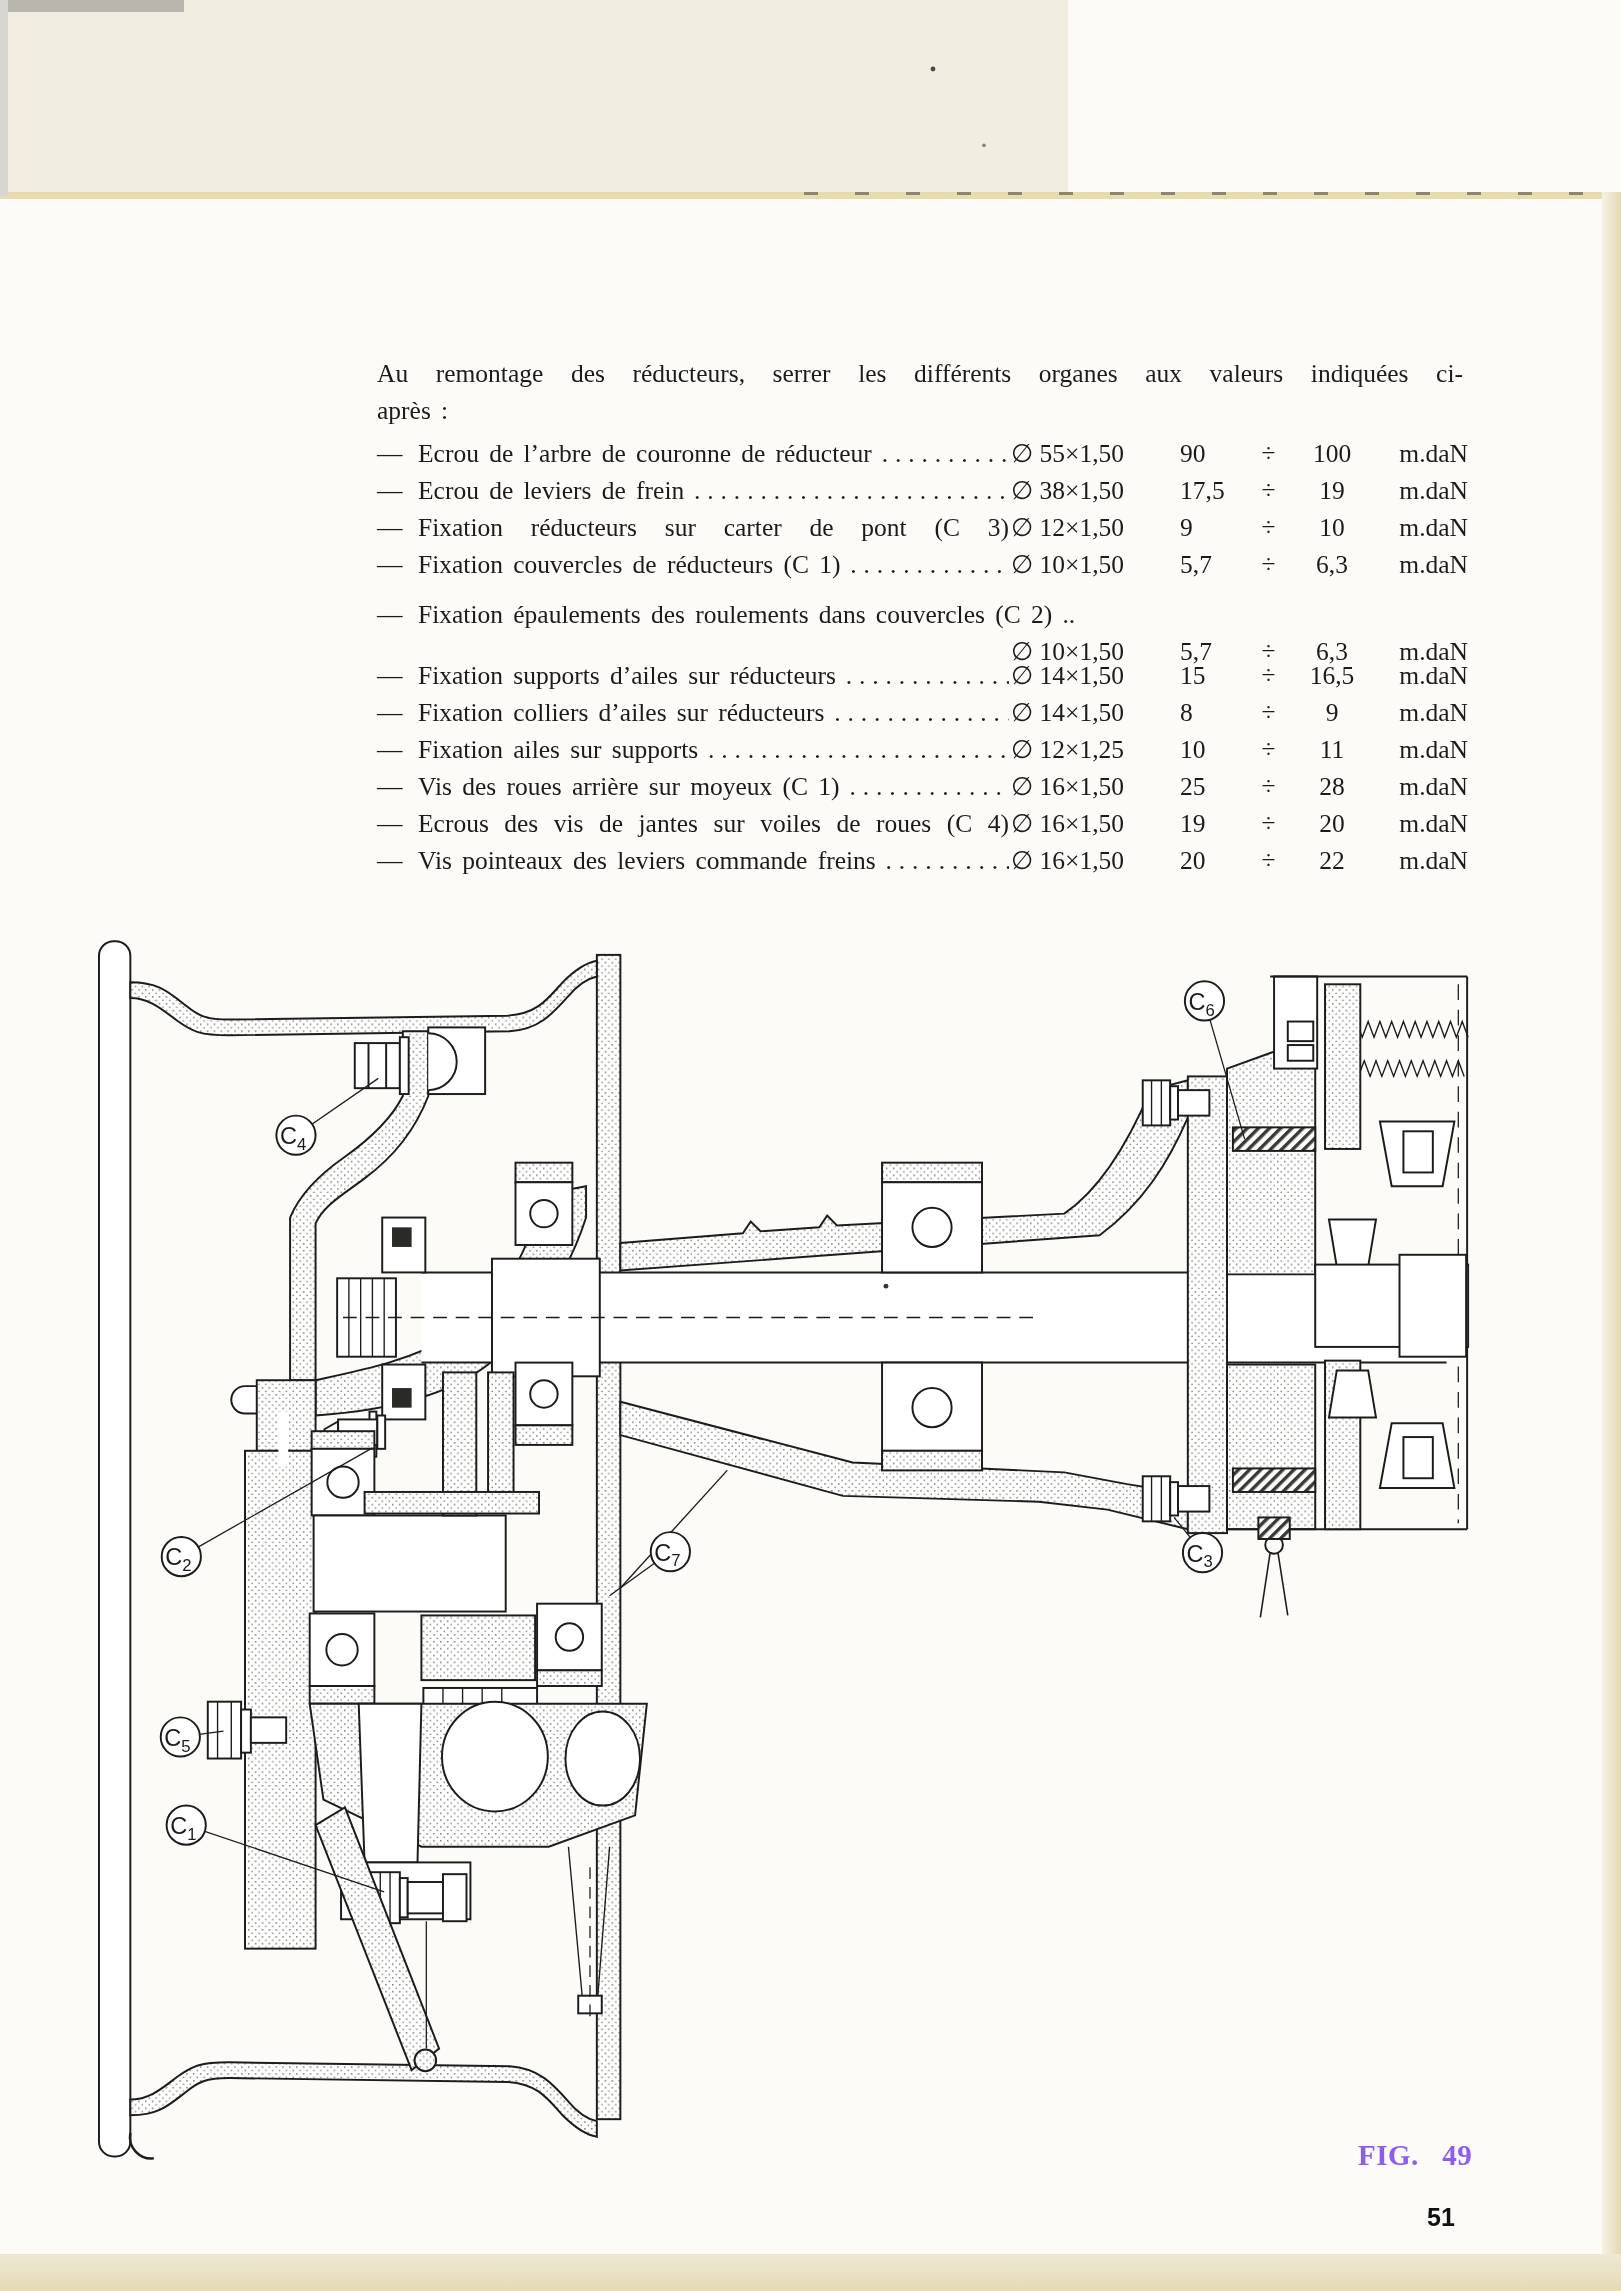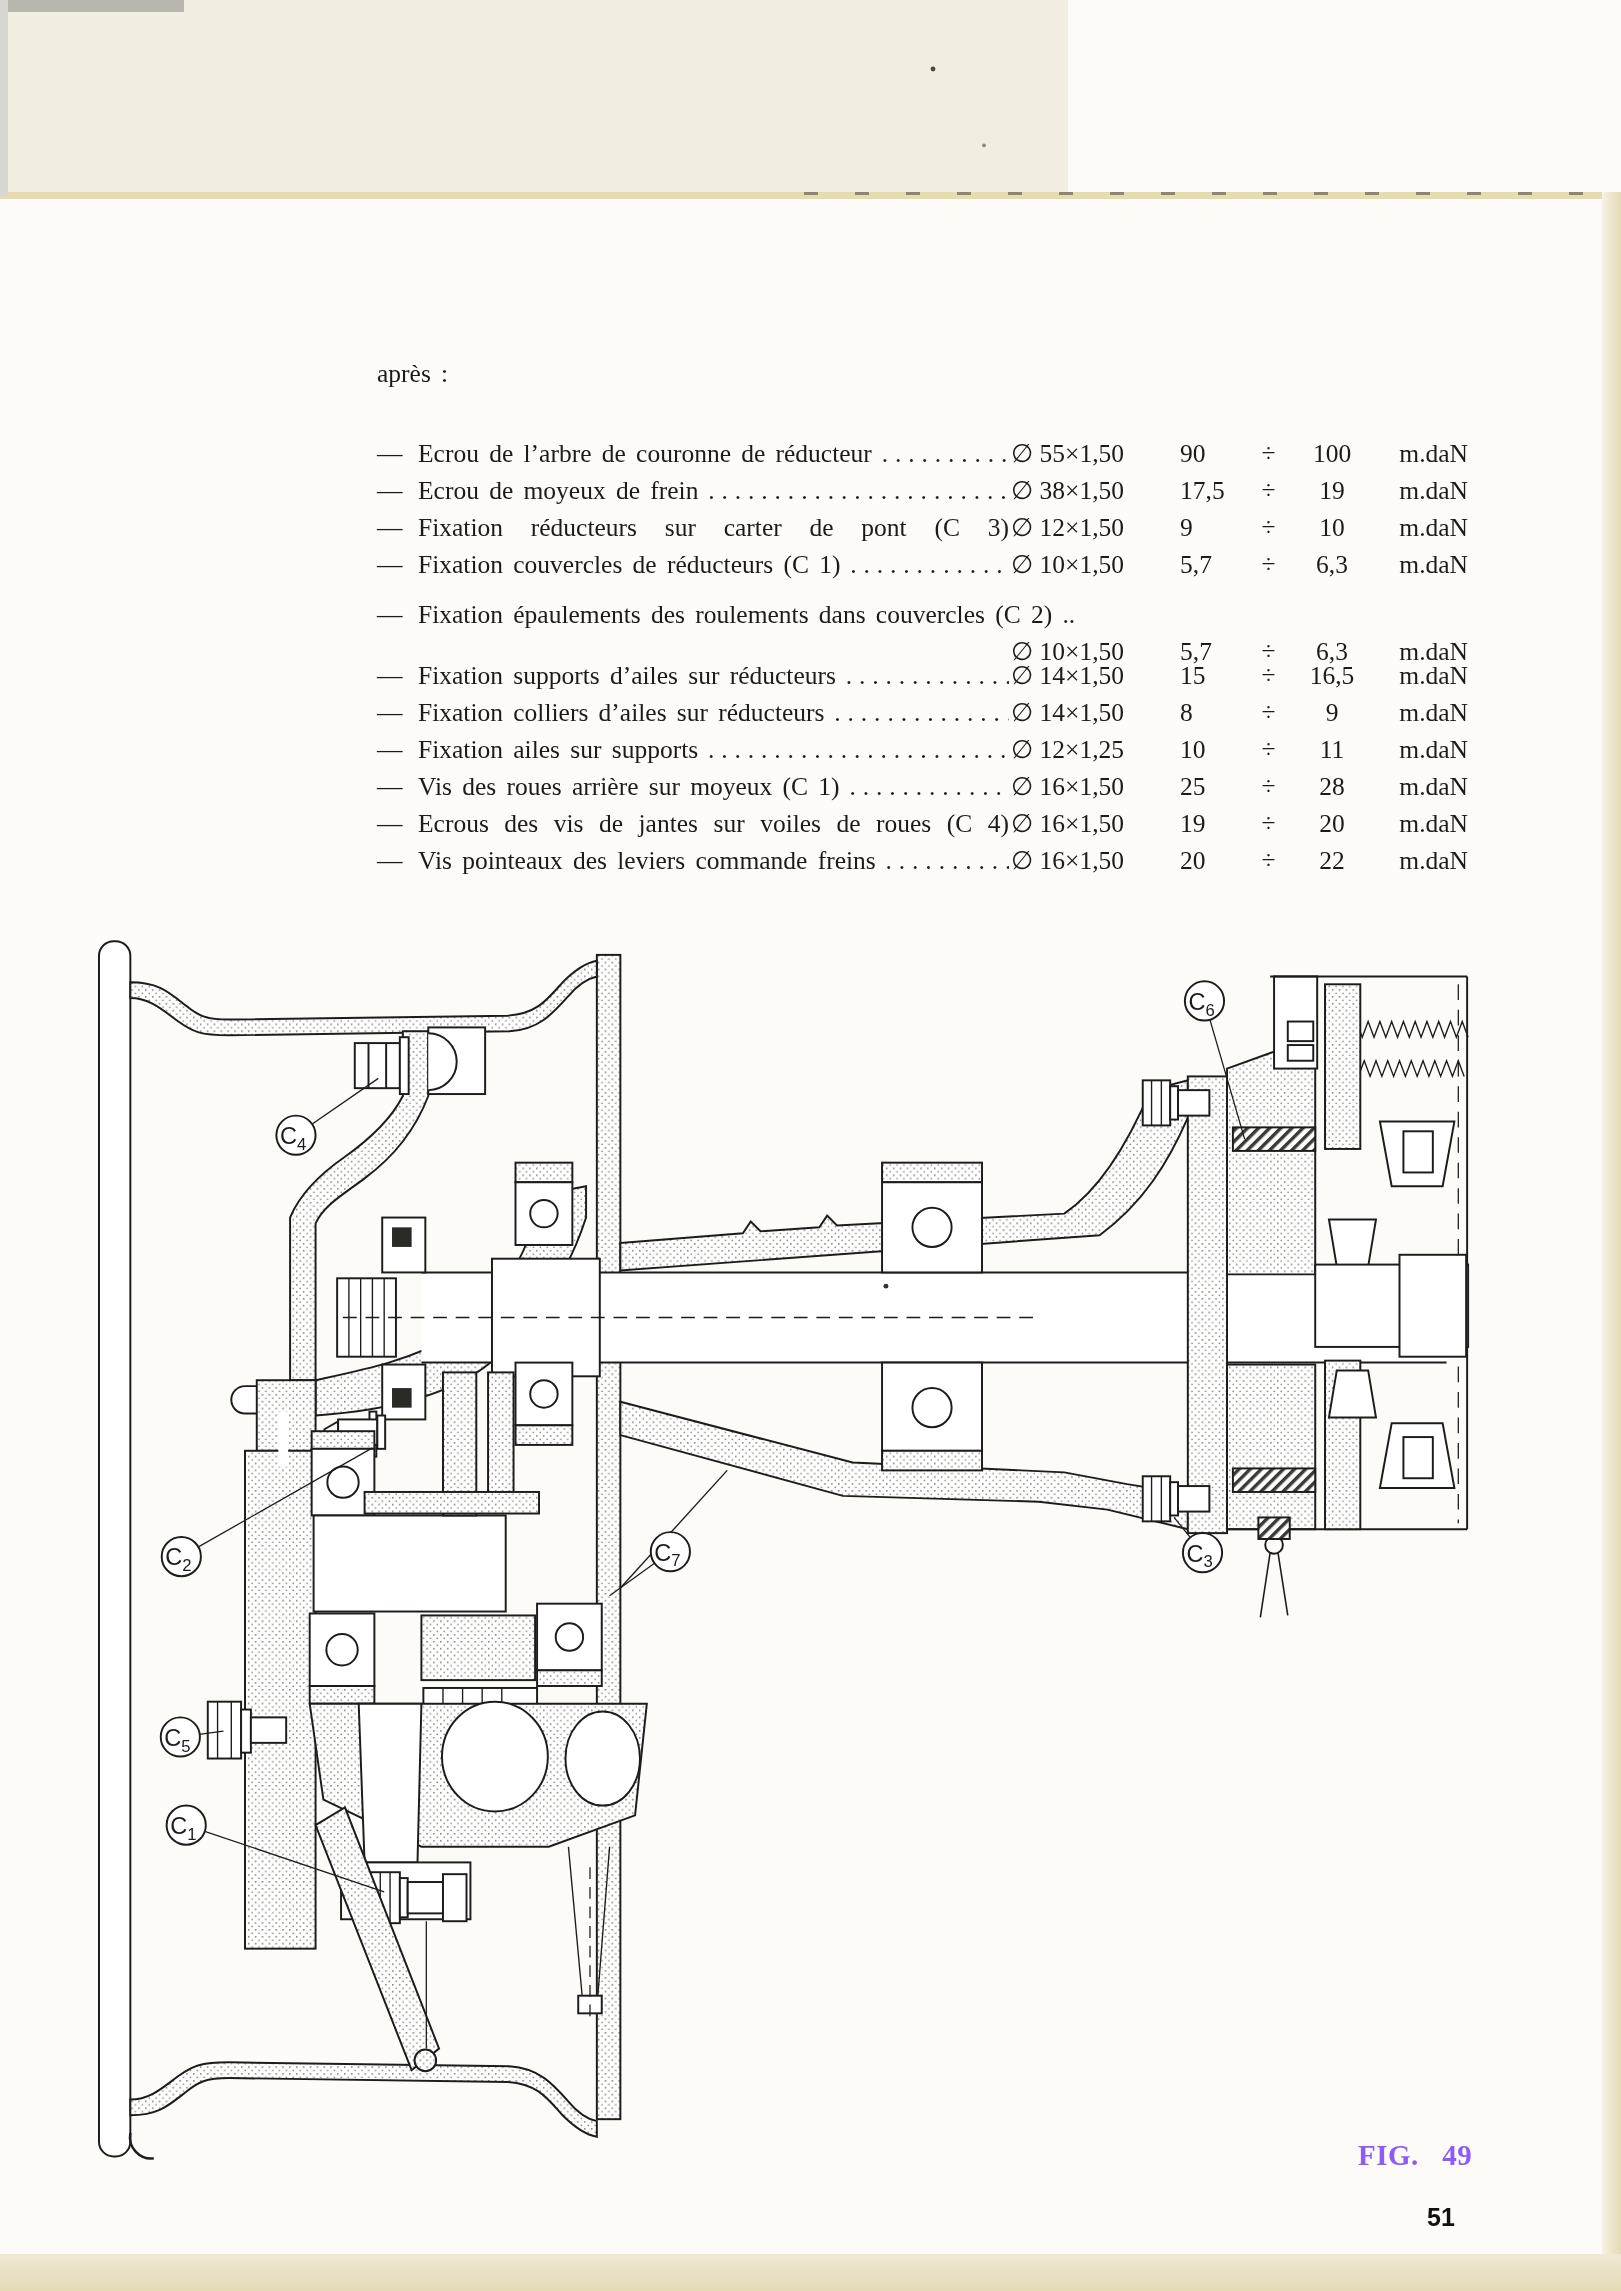--- a/index.html
+++ b/index.html
@@ -279,37 +279,38 @@
       </g>
       <g>
         <line x1="1227" y1="1584" x2="1198" y2="1548" stroke-width="1.3"></line>
         <circle cx="1227" cy="1584" r="20" fill="#ffffff"></circle>
         <text class="co" x="1227" y="1593" text-anchor="middle" stroke="none" fill="#1c1c1c"><tspan dx="-3">C</tspan><tspan dy="6" font-size="17">3</tspan></text>
       </g>
     </g>
   </svg>
 
   <div class="intro">
+    <div class="l1">Au remontage des réducteurs, serrer les différents organes aux valeurs indiquées ci-</div>
     <div class="l2">après :</div>
   </div>
 
   <div class="specs" id="spec-rows">
       <div class="srow">
       <span class="dash">—</span>
         <span class="lbl">Ecrou de l’arbre de couronne de réducteur</span>
         <span class="dots">........................................................................</span>
         <span class="dia">∅ 55×1,50</span>
         <span class="min">90</span>
         <span class="sep">÷</span>
         <span class="max">100</span>
         <span class="unit">m.daN</span>
     </div>
       <div class="srow">
       <span class="dash">—</span>
-        <span class="lbl">Ecrou de moyeux de frein</span>
+        <span class="lbl">Ecrou de leviers de frein</span>
         <span class="dots">........................................................................</span>
         <span class="dia">∅ 38×1,50</span>
         <span class="min">17,5</span>
         <span class="sep">÷</span>
         <span class="max">19</span>
         <span class="unit">m.daN</span>
     </div>
       <div class="srow just">
       <span class="dash">—</span>
         <span class="lbl">Fixation réducteurs sur carter de pont (C 3)</span>

